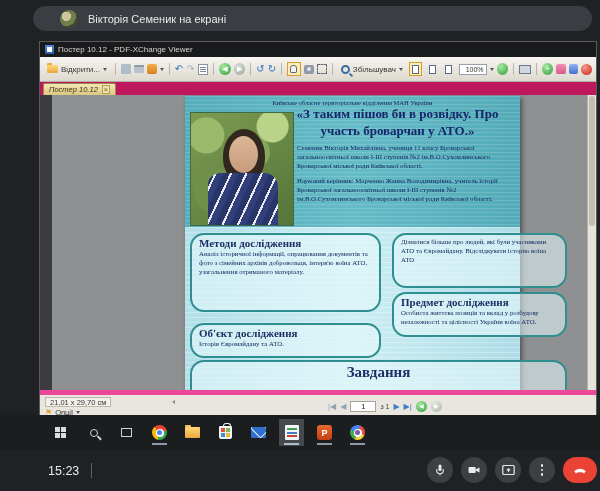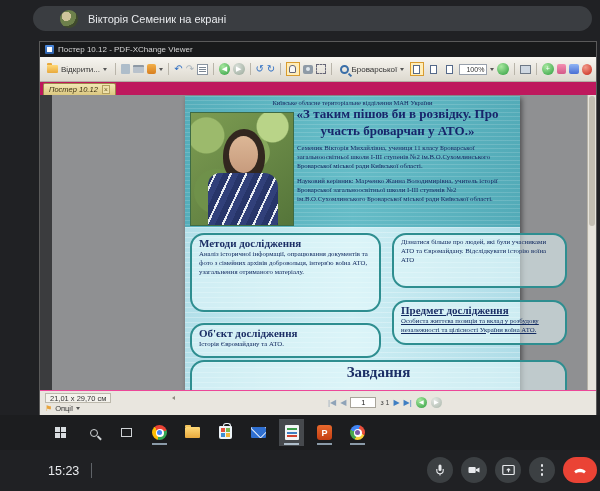--- a/index.html
+++ b/index.html
@@ -93,27 +93,27 @@
   .p-para { position:absolute; left:112px; right:8px; font-family:"Liberation Serif",serif; font-size:6.8px;
       line-height:1.3; color:#13235f; }
   .para1 { top:48px; } .para2 { top:81px; }
   .pbox { position:absolute; border:2px solid #2e8e90; border-radius:14px; background:rgba(232,249,251,.55);
       padding:2px 7px; color:#122a60; }
   .pbox h3 { font-family:"Liberation Serif",serif; font-size:11px; font-weight:600; color:#1c2f66; }
   .pbox p { font-family:"Liberation Serif",serif; font-size:6.8px; line-height:1.3; margin-top:1px; }
   .box-methods { left:5px; top:137px; width:191px; height:79px; }
   .box-goal { left:207px; top:137px; width:175px; height:55px; }
   .box-goal h3 { font-size:9.5px; }
-  .box-subject { left:207px; top:204px; width:175px; height:45px;text-decoration:underline; }
+  .box-subject { left:207px; top:196px; width:175px; height:45px; }
   .box-object { left:5px; top:227px; width:191px; height:35px; }
   .box-tasks { left:5px; top:264px; width:377px; height:80px; }
   .box-tasks h3 { text-align:center; font-size:15px; }
 
   
-  .statusbar { height:25px; background:#e9e6df; border-top:1px solid #ec4899; position:relative;
+  .statusbar { height:25px; background:#e9e6df; border-top:5px solid #ec4899; position:relative;
       font-size:7.5px; color:#333; flex:0 0 auto; }
   .size-box { position:absolute; left:5px; top:2px; border:1px solid #bcb8ac; background:#f4f2ec;
       padding:0 4px; height:10px; line-height:9px; }
   .size-split { position:absolute; left:132px; top:5px; width:0; height:0; border-top:2.5px solid transparent;
       border-bottom:2.5px solid transparent; border-right:3px solid #8e8a80; }
   .options { position:absolute; left:5px; top:13px; display:flex; align-items:center; gap:3px; }
   .flagg { color:#e8a33c; font-size:8px; line-height:8px; }
   .pagenav { position:absolute; left:288px; top:6px; display:flex; align-items:center; gap:4px; font-size:8px; }
   .navmut { color:#8fa3b8; } .navact { color:#3f7ec2; }
   .pagebox { width:26px; height:11px; background:#fff; border:1px solid #a8a49a; text-align:center;
@@ -212,21 +212,21 @@
     <span class="glyph-b">↻</span>
     <span class="tsep"></span>
     <span class="hand-box">
         <i></i>
       </span>
     <span class="snap"></span>
     <span class="selico"></span>
     <span class="tsep"></span>
     <div class="tbtn">
       <span class="lens"></span>
-      <span>Броварської</span>
+      <span>Збільшувач</span>
       <span class="caret"></span>
     </div>
     <span class="tog selected">
         <i></i>
       </span>
     <span class="tog">
         <i></i>
       </span>
     <span class="tog">
         <i></i>

